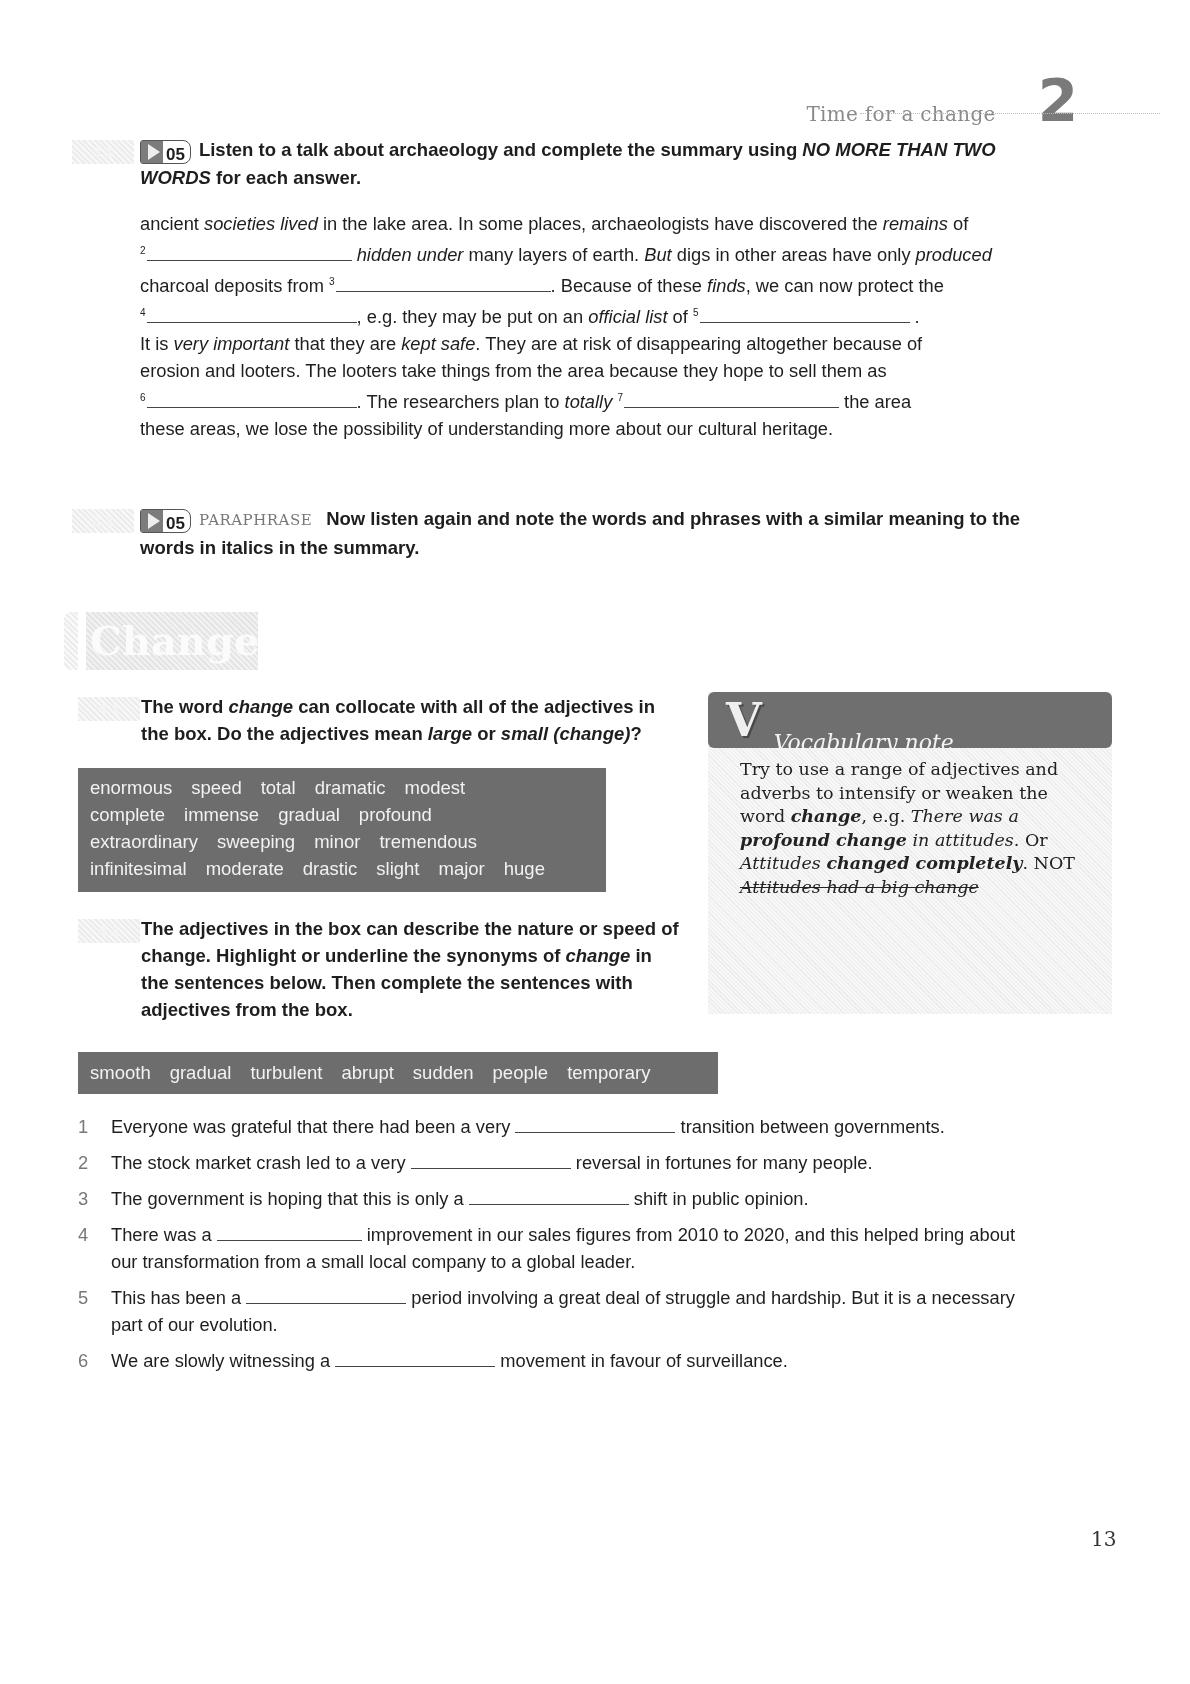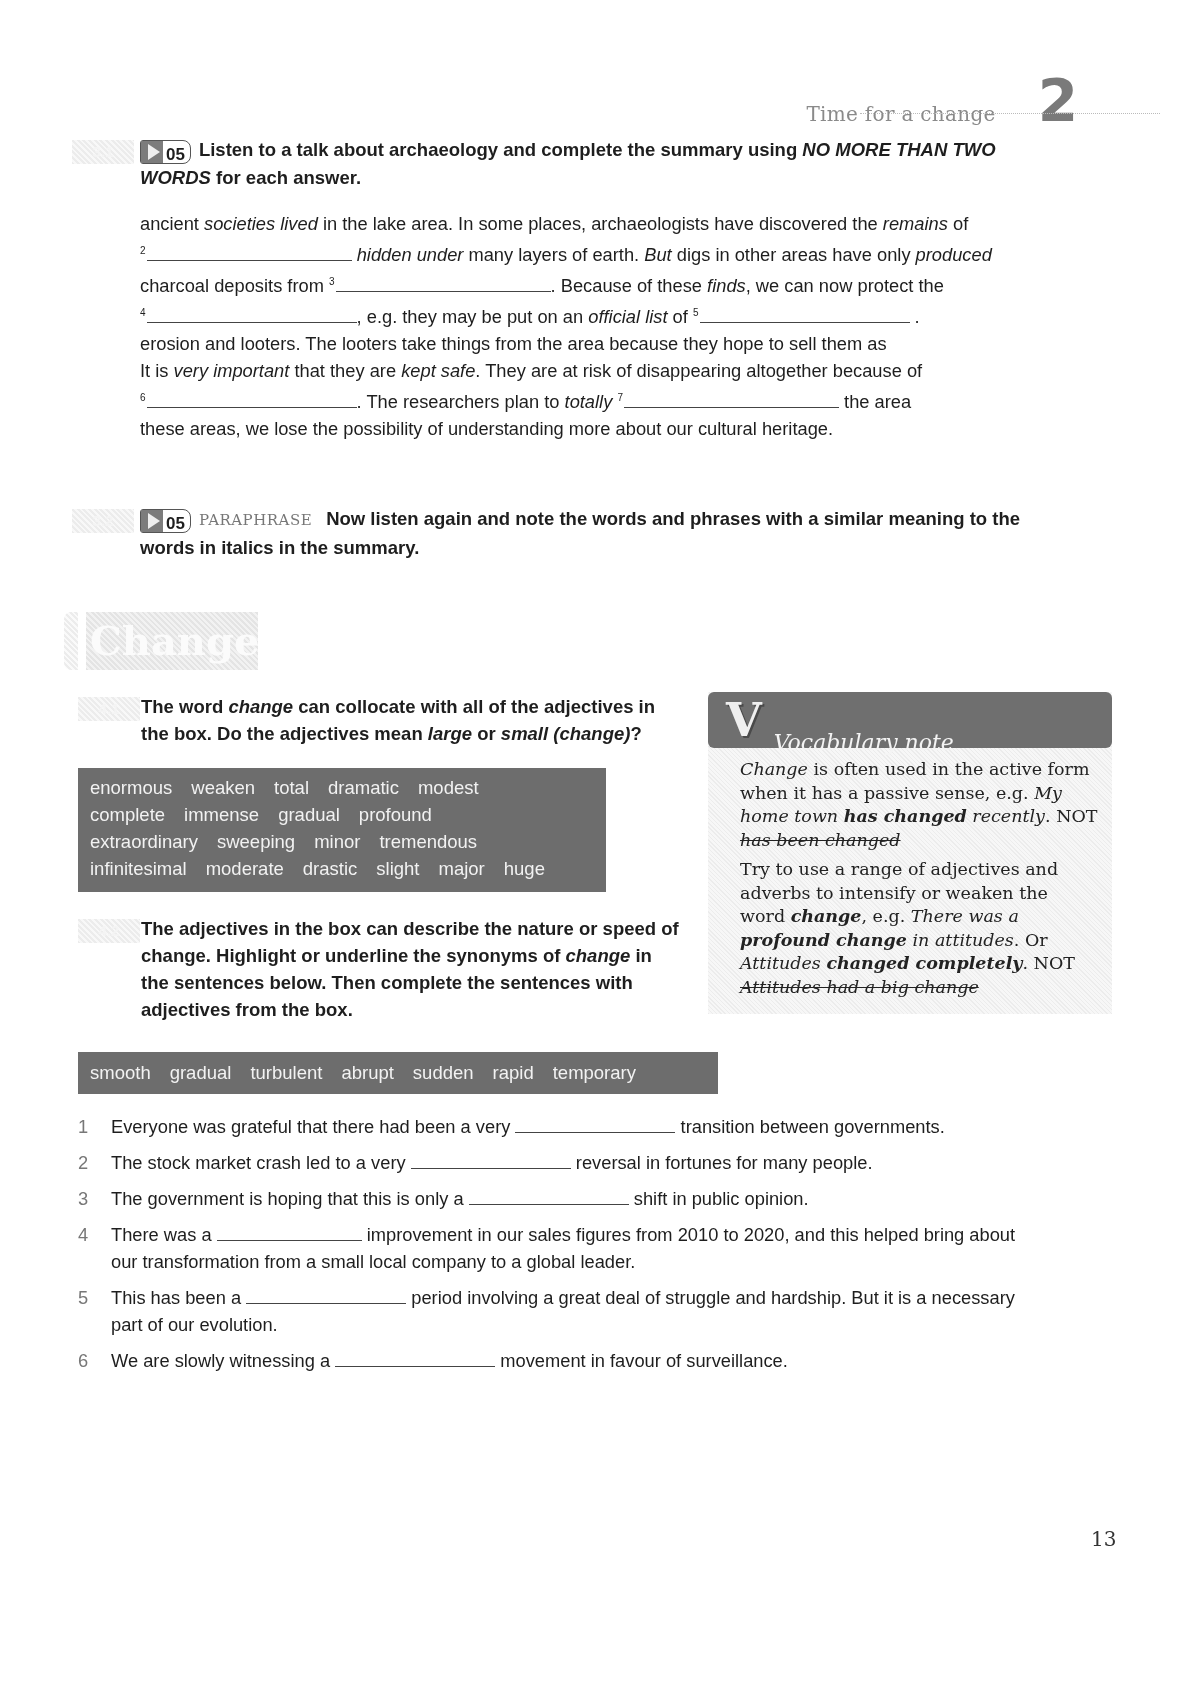--- a/index.html
+++ b/index.html
@@ -66,22 +66,22 @@
     <span class="play"></span>
     <span class="track">05</span>
   </span><span>Listen to a talk about archaeology and complete the summary using </span><i>NO MORE THAN TWO WORDS</i><span> for each answer.</span>
 </div>
 
 <div class="summary">
   <div><span>ancient </span><i>societies lived</i><span> in the lake area. In some places, archaeologists have discovered the </span><i>remains</i><span> of</span></div>
   <div><span class="sup">2</span><span class="gap" style="width:205px"></span> <i>hidden under</i><span> many layers of earth. </span><i>But</i><span> digs in other areas have only </span><i>produced</i></div>
   <div><span>charcoal deposits from </span><span class="sup">3</span><span class="gap" style="width:215px"></span><span>. Because of these </span><i>finds</i><span>, we can now protect the</span></div>
   <div><span class="sup">4</span><span class="gap" style="width:210px"></span><span>, e.g. they may be put on an </span><i>official list</i><span> of </span><span class="sup">5</span><span class="gap" style="width:210px"></span> <span>.</span></div>
+  <div><span>It is </span><i>very important</i><span> that they are </span><i>kept safe</i><span>. They are at risk of disappearing altogether because of</span></div>
   <div><span>erosion and looters. The looters take things from the area because they hope to sell them as</span></div>
-  <div><span>It is </span><i>very important</i><span> that they are </span><i>kept safe</i><span>. They are at risk of disappearing altogether because of</span></div>
   <div><span class="sup">6</span><span class="gap" style="width:210px"></span><span>. The researchers plan to </span><i>totally</i> <span class="sup">7</span><span class="gap" style="width:215px"></span><span> the area</span></div>
   <div><span>these areas, we lose the possibility of understanding more about our cultural heritage.</span></div>
 </div>
 
 <div class="ex-badge" style="left:72px; top:509px;">3.2</div>
 <div class="instruction" style="left:140px; top:505px; width:880px;">
   <span class="audio">
     <span class="play"></span>
     <span class="track">05</span>
   </span><span class="paraphrase-tag">PARAPHRASE</span><span>Now listen again and note the words and phrases with a similar meaning to the words in italics in the summary.</span>
@@ -90,51 +90,50 @@
 <div class="section-tab"></div>
 <div class="section-title">Change</div>
 
 <div class="ex-badge" style="left:78px; top:697px;">4.1</div>
 <div class="instruction" style="left:141px; top:693px; width:530px;">
   <span>The word </span><i>change</i><span> can collocate with all of the adjectives in the box. Do the adjectives mean </span><i>large</i><span> or </span><i>small (change)</i><span>?</span>
 </div>
 
 <div class="wordbox" style="left:78px; top:768px; width:528px; height:124px;">
   <div class="row">
-    <span>enormous</span><span>weaken</span><span>total</span><span>dramatic</span><span>modest</span>
+    <span>enormous</span><span>speed</span><span>total</span><span>dramatic</span><span>modest</span>
   </div>
   <div class="row">
     <span>complete</span><span>immense</span><span>gradual</span><span>profound</span>
   </div>
   <div class="row">
     <span>extraordinary</span><span>sweeping</span><span>minor</span><span>tremendous</span>
   </div>
   <div class="row">
     <span>infinitesimal</span><span>moderate</span><span>drastic</span><span>slight</span><span>major</span><span>huge</span>
   </div>
 </div>
 
 <div class="vocab-note">
   <div class="vocab-head">
     <span class="v-icon">V</span>
     <span class="v-title">Vocabulary note</span>
   </div>
   <div class="vocab-body">
-    <p><i>Change</i><span> is often used in the active form when it has a passive sense, e.g. </span><i>My home town </i><b><i>has changed</i></b><i> recently</i><span>. NOT </span><s><i>has been changed</i></s></p>
     <p><span>Try to use a range of adjectives and adverbs to intensify or weaken the word </span><b><i>change</i></b><span>, e.g. </span><i>There was a </i><b><i>profound change</i></b><i> in attitudes</i><span>. Or </span><i>Attitudes </i><b><i>changed completely</i></b><span>. NOT </span><s><i>Attitudes had a big change</i></s></p>
   </div>
 </div>
 
 <div class="ex-badge" style="left:78px; top:919px;">4.2</div>
 <div class="instruction" style="left:141px; top:915px; width:540px;">
   <span>The adjectives in the box can describe the nature or speed of change. Highlight or underline the synonyms of </span><i>change</i><span> in the sentences below. Then complete the sentences with adjectives from the box.</span>
 </div>
 
 <div class="wordbox inline" style="left:78px; top:1052px; width:640px; height:42px; padding-top:7px;">
-  <span>smooth</span><span>gradual</span><span>turbulent</span><span>abrupt</span><span>sudden</span><span>rapid</span><span>temporary</span>
+  <span>smooth</span><span>gradual</span><span>turbulent</span><span>abrupt</span><span>sudden</span><span>people</span><span>temporary</span>
 </div>
 
 <div class="sentences">
   <div class="sentence">
     <span class="num">1</span>
     <span class="text"><span>Everyone was grateful that there had been a very </span><span class="gap" style="width:160px"></span><span> transition between governments.</span></span>
   </div>
   <div class="sentence">
     <span class="num">2</span>
     <span class="text"><span>The stock market crash led to a very </span><span class="gap" style="width:160px"></span><span> reversal in fortunes for many people.</span></span>

